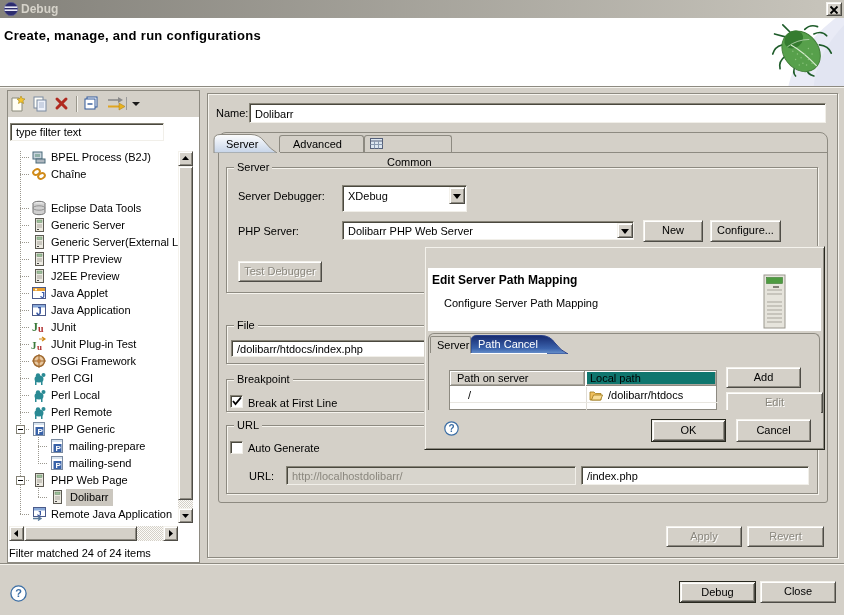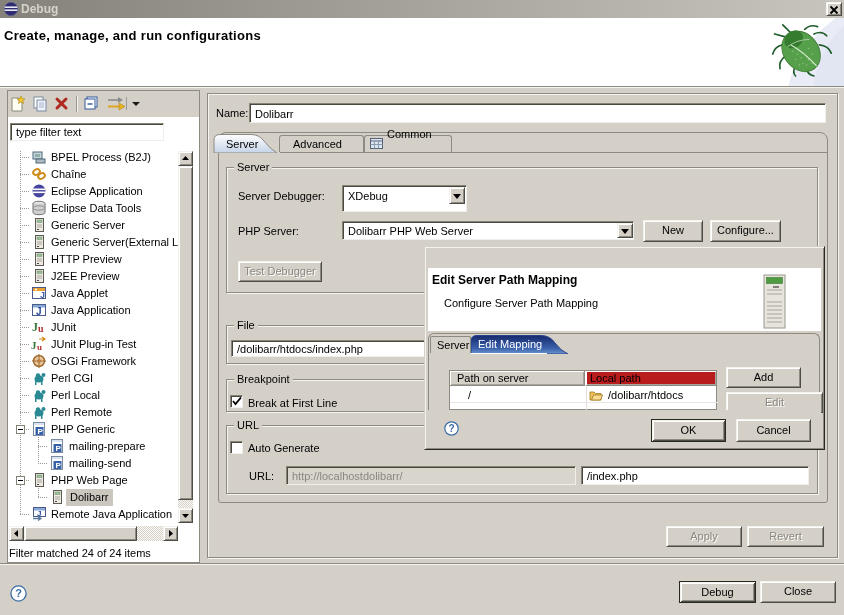--- a/index.html
+++ b/index.html
@@ -155,29 +155,20 @@
     <div class="trow" style="top:49px;">
       <div class="doth" style="left:12px;top:8px;width:10px;"></div>
       <span class="a" style="left:23px;top:0px;width:16px;height:16px;"><svg width="16" height="16">
           <g fill="none" stroke="#d08a18" stroke-width="2">
             <ellipse cx="5.5" cy="6" rx="3.5" ry="2.6" transform="rotate(-30 5.5 6)"></ellipse>
             <ellipse cx="10.5" cy="10" rx="3.5" ry="2.6" transform="rotate(-30 10.5 10)"></ellipse>
           </g>
         </svg></span>
       <span class="tlb" style="left:43px;top:0;">Chaîne</span>
     </div>
-    <div class="trow" style="top:66px;">
-      <div class="doth" style="left:12px;top:8px;width:10px;"></div>
-      <span class="a" style="left:23px;top:0px;width:16px;height:16px;"><svg width="16" height="16">
-          <circle cx="8" cy="8" r="6.5" fill="#4646a0"></circle>
-          <rect x="1.5" y="5.5" width="13" height="1.6" fill="#fff"></rect>
-          <rect x="1.5" y="8.5" width="13" height="1.6" fill="#fff"></rect>
-        </svg></span>
-      <span class="tlb" style="left:43px;top:0;">Eclipse Application</span>
-    </div>
     <div class="trow" style="top:83px;">
       <div class="doth" style="left:12px;top:8px;width:10px;"></div>
       <span class="a" style="left:23px;top:0px;width:16px;height:16px;"><svg width="16" height="16">
           <ellipse cx="8" cy="3.5" rx="6" ry="2.2" fill="#e8e8e8" stroke="#707070"></ellipse>
           <path d="M2 3.5 L2 12.5 A6 2.2 0 0 0 14 12.5 L14 3.5" fill="#d0d0d0" stroke="#707070"></path>
           <ellipse cx="8" cy="8" rx="6" ry="2.2" fill="none" stroke="#909090"></ellipse>
         </svg></span>
       <span class="tlb" style="left:43px;top:0;">Eclipse Data Tools</span>
     </div>
     <div class="trow" style="top:100px;">
@@ -412,21 +403,21 @@
 <span class="a" style="left:293px;top:138px;">Advanced</span>
 
 <div class="a" style="left:364px;top:135px;width:88px;height:17px;border:1px solid #8d8a81;border-bottom:none;border-radius:3px 3px 0 0;"></div>
 <svg class="a" style="left:370px;top:138px" width="13" height="11">
     <rect x="0.5" y="0.5" width="12" height="10" fill="#dce6f0" stroke="#56617a"></rect>
     <line x1="0.5" y1="3" x2="12.5" y2="3" stroke="#56617a"></line>
     <line x1="4.5" y1="3" x2="4.5" y2="10.5" stroke="#8a9ab0"></line>
     <line x1="8.5" y1="3" x2="8.5" y2="10.5" stroke="#8a9ab0"></line>
     <line x1="0.5" y1="6.5" x2="12.5" y2="6.5" stroke="#8a9ab0"></line>
   </svg>
-<span class="a" style="left:387px;top:128px;">Common</span>
+<span class="a" style="left:387px;top:156px;">Common</span>
 
 <div class="grp" style="left:226px;top:167px;width:592px;height:126px;">
   <span class="leg">Server</span>
 </div>
 <span class="a" style="left:238px;top:190px;">Server Debugger:</span>
 <div class="field" style="left:342px;top:185px;width:125px;height:27px;">XDebug</div>
 <div class="arrbtn dn" style="left:449px;top:187px;width:16px;height:17px;"></div>
 <span class="a" style="left:238px;top:225px;">PHP Server:</span>
 <div class="field" style="left:342px;top:221px;width:292px;height:19px;line-height:14px;">Dolibarr PHP Web Server</div>
 <div class="arrbtn dn" style="left:617px;top:223px;width:16px;height:15px;"></div>
@@ -500,26 +491,26 @@
   <svg class="a" style="left:46px;top:87px" width="100" height="20" viewBox="0 0 100 20">
     <defs>
         <linearGradient id="bg2" x1="0" y1="0" x2="0" y2="1">
       <stop offset="0" stop-color="#16296e"></stop>
           <stop offset="0.7" stop-color="#3a62ac"></stop>
           <stop offset="1" stop-color="#6e96ce"></stop>
     </linearGradient>
       </defs>
     <path d="M0 20 L0 7 Q0 1.5 6 1.5 L70 1.5 Q79 1.5 84 9 Q90 17 97 20 Z" fill="url(#bg2)" stroke="#28408a" stroke-width="1"></path>
   </svg>
-  <span class="a" style="left:53px;top:91px;color:#fff;">Edit Mapping</span>
+  <span class="a" style="left:53px;top:91px;color:#fff;">Path Cancel</span>
   <div class="a" style="left:46px;top:106px;width:76px;height:1px;background:#fff;"></div>
 
   <div class="a" style="left:24px;top:123px;width:268px;height:40px;border:1px solid #8d8a81;background:#fff;">
     <div class="a" style="left:0;top:0;width:135px;height:15px;background:#d4d0c8;border-right:1px solid #8d8a81;border-bottom:1px solid #8d8a81;box-shadow:inset 1px 1px 0 #fff, inset -1px -1px 0 #a8a59c;padding:1px 0 0 7px;">Path on server</div>
-    <div class="a" style="left:136px;top:0;width:130px;height:15px;background:#b91c1c;border-bottom:1px solid #8d8a81;box-shadow:inset 1px 1px 0 #fff, inset -1px -1px 0 #a8a59c;padding:1px 0 0 4px;">Local path</div>
+    <div class="a" style="left:136px;top:0;width:130px;height:15px;background:#0f766e;border-bottom:1px solid #8d8a81;box-shadow:inset 1px 1px 0 #fff, inset -1px -1px 0 #a8a59c;padding:1px 0 0 4px;">Local path</div>
     <span class="a" style="left:18px;top:18px;">/</span>
     <svg class="a" style="left:139px;top:19px" width="14" height="11" viewBox="0 0 14 11">
       <path d="M1 10 L1 2 L5 2 L6.5 3.5 L12 3.5 L12 10 Z" fill="#f0c060" stroke="#a07818" stroke-width="0.8"></path>
       <path d="M2.5 10 L4.5 5 L13.6 5 L11.5 10 Z" fill="#f8dc96" stroke="#a07818" stroke-width="0.8"></path>
     </svg>
     <span class="a" style="left:158px;top:18px;">/dolibarr/htdocs</span>
     <div class="a" style="left:136px;top:16px;width:1px;height:24px;background:#e0ddd6;"></div>
     <div class="a" style="left:0;top:31px;width:268px;height:1px;background:#e8e6e0;"></div>
   </div>
   <div class="btn" style="left:301px;top:120px;width:75px;height:21px;">Add</div>

